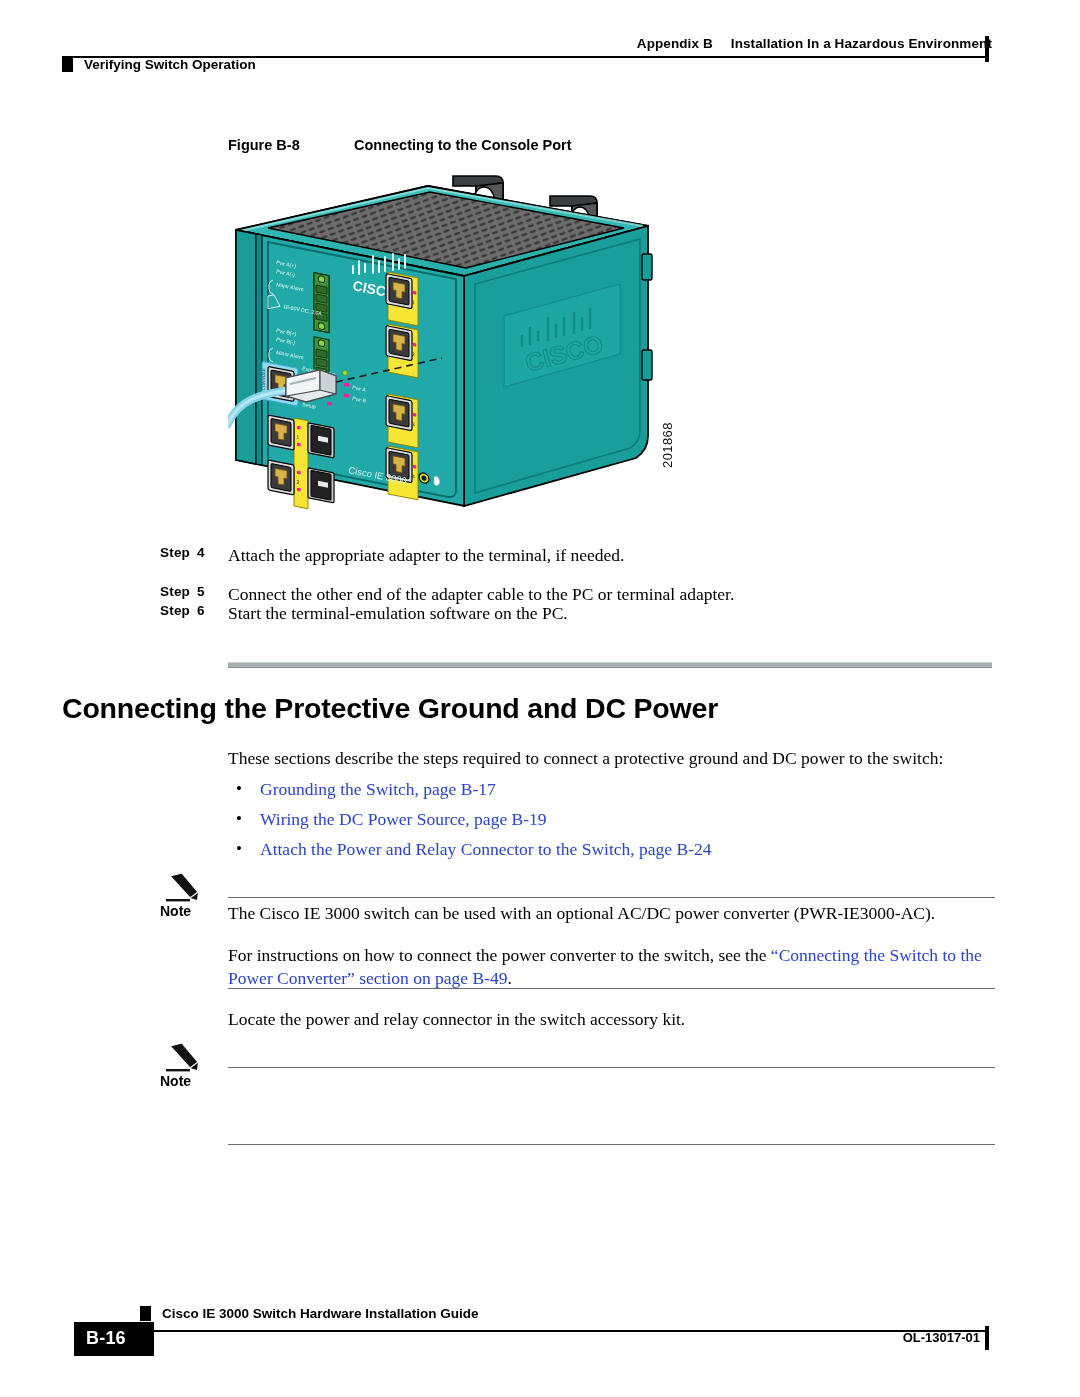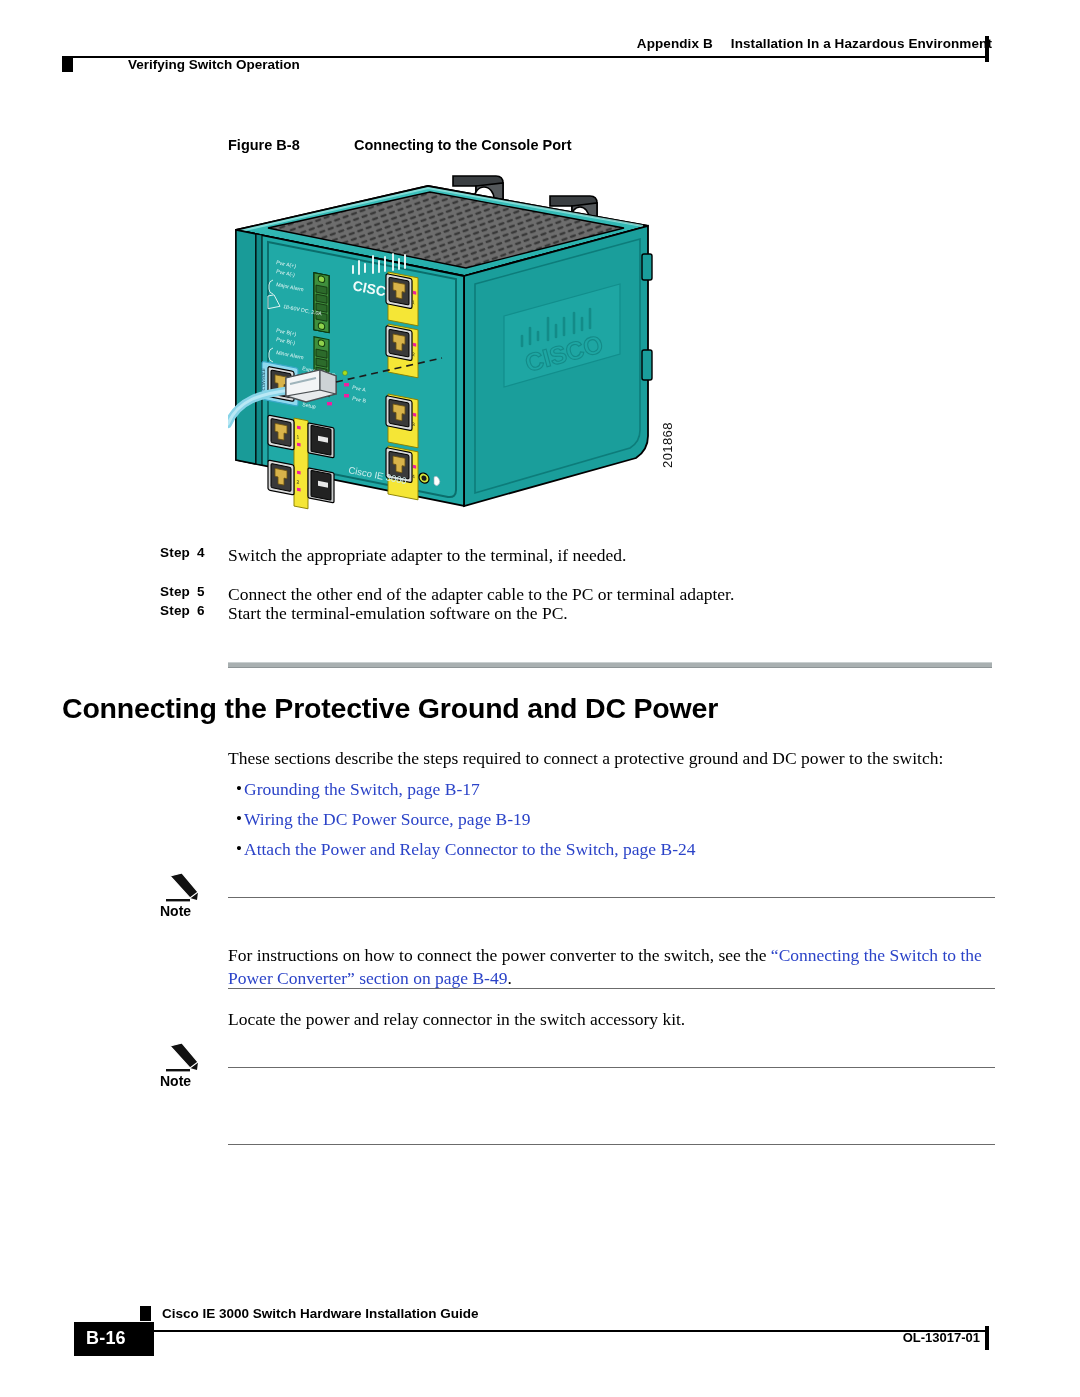--- a/index.html
+++ b/index.html
@@ -59,21 +59,20 @@
     background: #000;
   }
   .hdr-left {
     position: absolute;
     left: 84px;
     top: 57px;
     font-family: "Liberation Sans", sans-serif;
     font-weight: bold;
     font-size: 13.5px;
     white-space: nowrap;
-    margin-left: 44px;
   }
 
   
   .figure-caption {
     position: absolute;
     left: 228px;
     top: 137px;
     font-family: "Liberation Sans", sans-serif;
     font-weight: bold;
     font-size: 14.5px;
@@ -149,21 +148,21 @@
     font-size: 17.5px;
     color: #2b43c8;
   }
   .bullet-item .dot {
     position: absolute;
     left: 8px;
     top: 0px;
     font-size: 17px;
     color: #000;
   }
-  .bullet-item .btext { margin-left: 16px; display: block; }
+  .bullet-item .btext { margin-left: 32px; display: block; }
 
   .link { color: #2b43c8; }
 
   
   .note-block { position: absolute; left: 160px; width: 835px; }
   .note-rule-top,
   .note-rule-bot {
     position: absolute;
     left: 68px;
     width: 767px;
@@ -488,21 +487,21 @@
     <line x1="108" y1="214" x2="214" y2="190" stroke="#1b1b1b" stroke-width="1.6" stroke-dasharray="7,5"></line>
 
     <text x="0" y="0" transform="translate(444,300) rotate(-90)" fill="#111" font-family="'Liberation Sans',sans-serif" font-size="13" letter-spacing="0.4">201868</text>
   </svg>
 </div>
 
 <div class="step-row" style="top:544px;">
   <span class="step-label">
     <span>Step</span><span class="sn">4</span>
   </span>
-  <span class="step-text">Switch the appropriate adapter to the terminal, if needed.</span>
+  <span class="step-text">Attach the appropriate adapter to the terminal, if needed.</span>
 </div>
 <div class="step-row" style="top:583px;">
   <span class="step-label">
     <span>Step</span><span class="sn">5</span>
   </span>
   <span class="step-text">Connect the other end of the adapter cable to the PC or terminal adapter.</span>
 </div>
 <div class="step-row" style="top:602px;">
   <span class="step-label">
     <span>Step</span><span class="sn">6</span>
@@ -533,20 +532,21 @@
   <svg class="pencil-icon" viewBox="0 0 40 30" style="top:0px;">
     <g fill="#111">
       <path d="M6,4 L18,1 L34,20 L26,26 Z"></path>
       <path d="M26,26 L34,20 L33,28 Z"></path>
     </g>
     <path d="M6,4 L18,1 L34,20 L26,26 Z" fill="none" stroke="#fff" stroke-width="1.2"></path>
     <rect x="2" y="27" width="24" height="2.4" fill="#111"></rect>
   </svg>
   <div class="note-rule-top" style="top:25px;"></div>
   <div class="note-label" style="top:31px;">Note</div>
+  <div class="note-body" style="top:30px;">The Cisco IE 3000 switch can be used with an optional AC/DC power converter (PWR-IE3000-AC).</div>
   <div class="note-body" style="top:72px;">
     <span>For instructions on how to connect the power converter to the switch, see the </span><span class="link">“Connecting the Switch to the Power Converter” section on page B-49</span><span>.</span>
   </div>
   <div class="note-rule-bot" style="top:116px;"></div>
 </div>
 
 <div class="body-para" style="top:1008px;">Locate the power and relay connector in the switch accessory kit.</div>
 
 <div class="note-block" style="top:1042px; height:104px;">
   <svg class="pencil-icon" viewBox="0 0 40 30" style="top:0px;">

